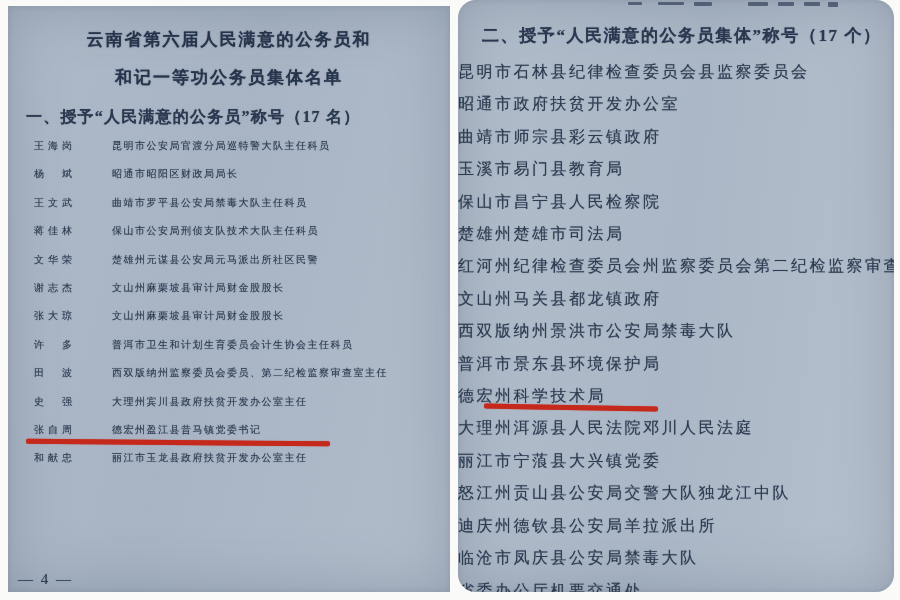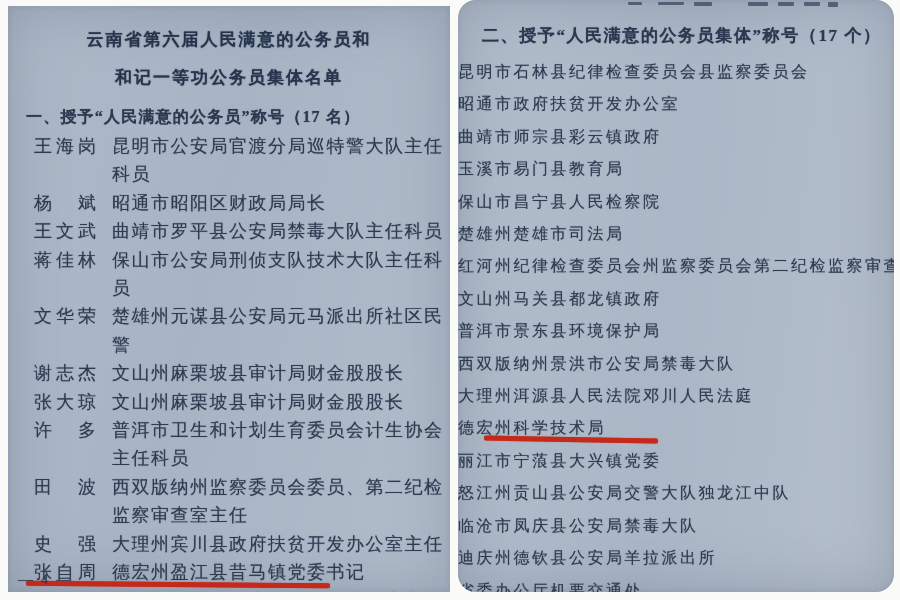--- a/index.html
+++ b/index.html
@@ -31,21 +31,21 @@
     text-shadow:0 0 1.2px rgba(38,52,76,.7);
   }
   .sec-heading{
     font-weight:bold;font-size:16px;letter-spacing:1.2px;color:#2a3850;
     text-shadow:0 0 1px rgba(42,56,80,.65);
   }
   .sec-heading.lft{margin:10px 0 4px 18px;}
   .awardee-list{margin-top:2px;}
   .row{
     display:flex;align-items:flex-start;
-    padding-left:26px;line-height:28.4px;font-size:18px;
+    padding-left:26px;line-height:28.4px;font-size:10px;
     position:relative;
   }
   .nm{
     flex:none;width:74px;letter-spacing:4px;white-space:nowrap;
   }
   .ds{
     margin-left:4px;width:344px;letter-spacing:1.5px;
   }
   .pageno{
     position:absolute;left:10px;bottom:4px;font-size:15px;letter-spacing:2px;
@@ -147,26 +147,26 @@
 
   <div class="collective-list">
     <div class="c-item">昆明市石林县纪律检查委员会县监察委员会</div>
     <div class="c-item">昭通市政府扶贫开发办公室</div>
     <div class="c-item">曲靖市师宗县彩云镇政府</div>
     <div class="c-item">玉溪市易门县教育局</div>
     <div class="c-item">保山市昌宁县人民检察院</div>
     <div class="c-item">楚雄州楚雄市司法局</div>
     <div class="c-item">红河州纪律检查委员会州监察委员会第二纪检监察审查</div>
     <div class="c-item">文山州马关县都龙镇政府</div>
+    <div class="c-item">西双版纳州景洪市公安局禁毒大队</div>
     <div class="c-item">普洱市景东县环境保护局</div>
-    <div class="c-item">西双版纳州景洪市公安局禁毒大队</div>
-    <div class="c-item">大理州洱源县人民法院邓川人民法庭</div>
     <div class="c-item">
       <span>德宏州科学技术局</span>
       <span class="redline r1" style="left:26px;"></span>
     </div>
+    <div class="c-item">大理州洱源县人民法院邓川人民法庭</div>
     <div class="c-item">丽江市宁蒗县大兴镇党委</div>
     <div class="c-item">怒江州贡山县公安局交警大队独龙江中队</div>
+    <div class="c-item">迪庆州德钦县公安局羊拉派出所</div>
     <div class="c-item">临沧市凤庆县公安局禁毒大队</div>
-    <div class="c-item">迪庆州德钦县公安局羊拉派出所</div>
     <div class="c-item">省委办公厅机要交通处</div>
   </div>
 </div>
 
 </body></html>

